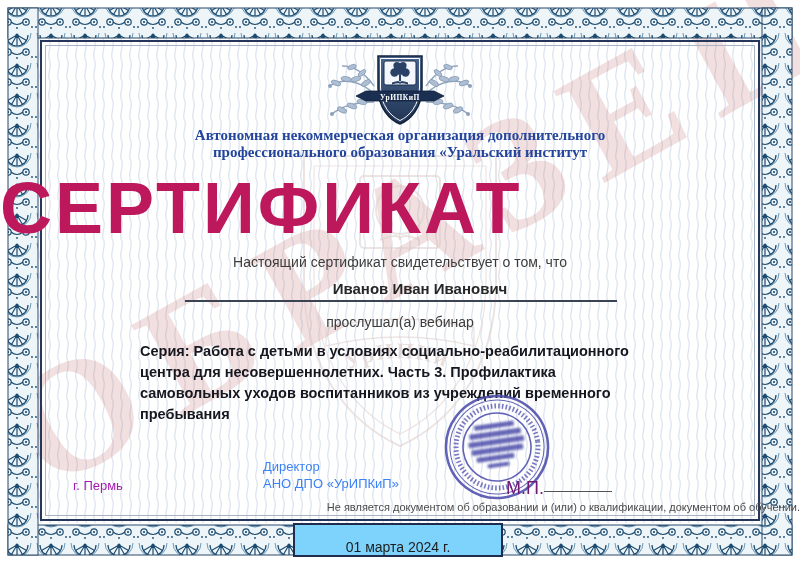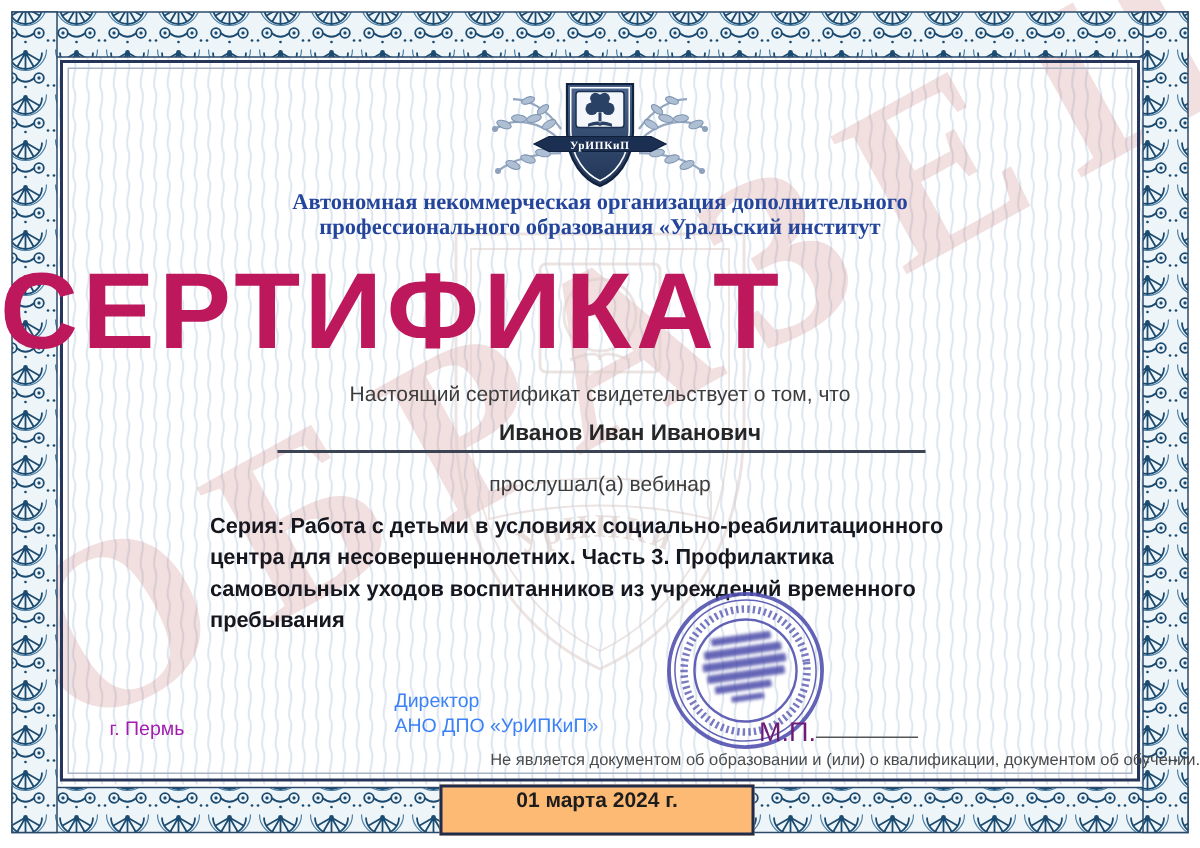--- a/index.html
+++ b/index.html
@@ -38,23 +38,23 @@
   .course{top:341px;left:140px;width:520px;text-align:left;font-weight:bold;
     font-size:14.5px;line-height:21px;color:#16161f;}
   .city{left:73px;top:478px;font-size:13px;color:#a21caf;text-align:right;}
   .signatory{left:263px;top:458px;font-size:13px;line-height:17px;color:#3b82f6;}
   .mp{left:506px;top:478px;font-size:18px;color:#701a75;z-index:5;}
   .sig-line{position:absolute;left:544px;top:491px;width:68px;border-top:1.5px solid #555;z-index:5;}
   .disclaimer{top:501px;left:0;width:100%;text-align:right;font-size:11px;color:#4a4a4a;}
 
   .stamp{position:absolute;left:440px;top:390px;z-index:4;}
 
-  .datebox{position:absolute;left:293px;top:523px;width:206px;height:30px;background:#fdba74;
-    border:2px solid #1f2c4e;z-index:6;display:flex;align-items:flex-start;justify-content:center;
-    font-size:14px;font-weight:bold;color:#1d1d1d;}
+  .datebox{position:absolute;left:293px;top:523px;width:206px;height:30px;background:#7dd3fc;
+    border:2px solid #1f2c4e;z-index:6;display:flex;align-items:flex-end;justify-content:center;
+    font-size:14px;font-weight:normal;color:#1d1d1d;}
 
   .logo{position:absolute;left:322px;top:50px;z-index:4;}
 </style>
 </head>
 <body>
 
 <div class="cert">
 
   <svg class="layer guilloche" width="800" height="565">
     <defs>

